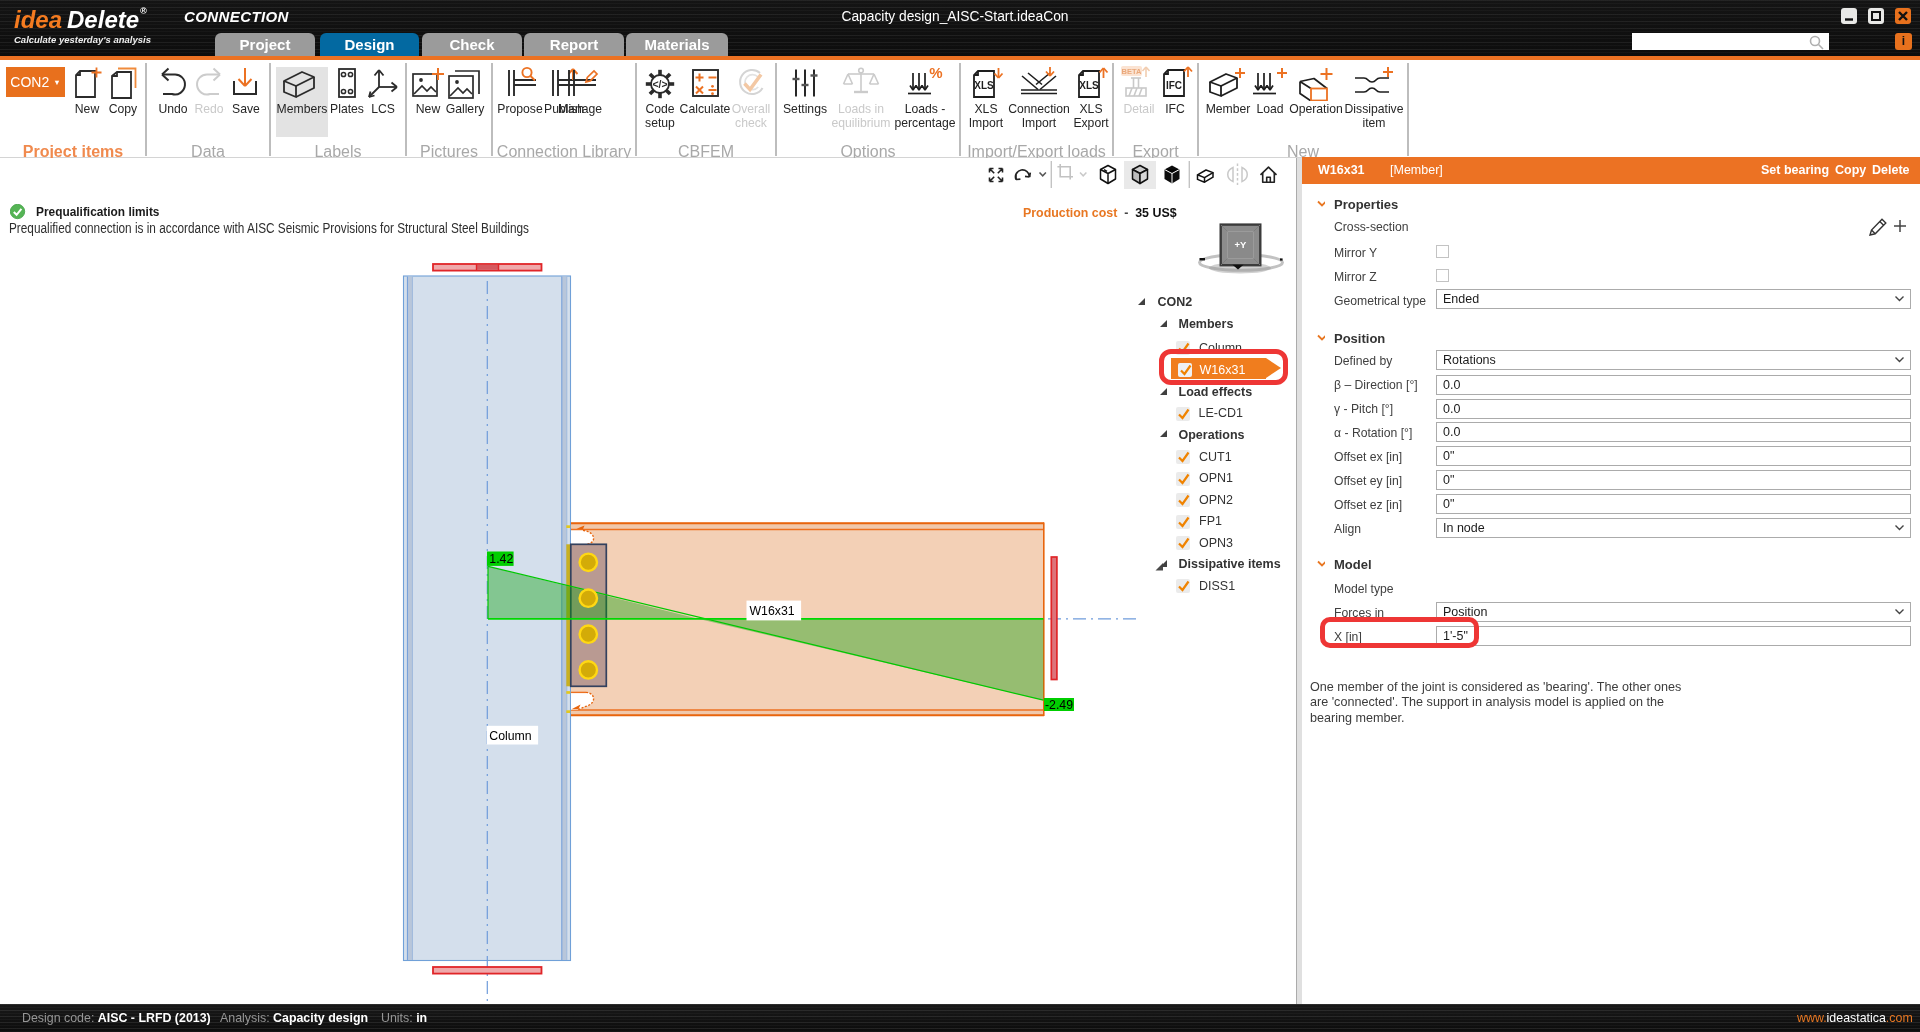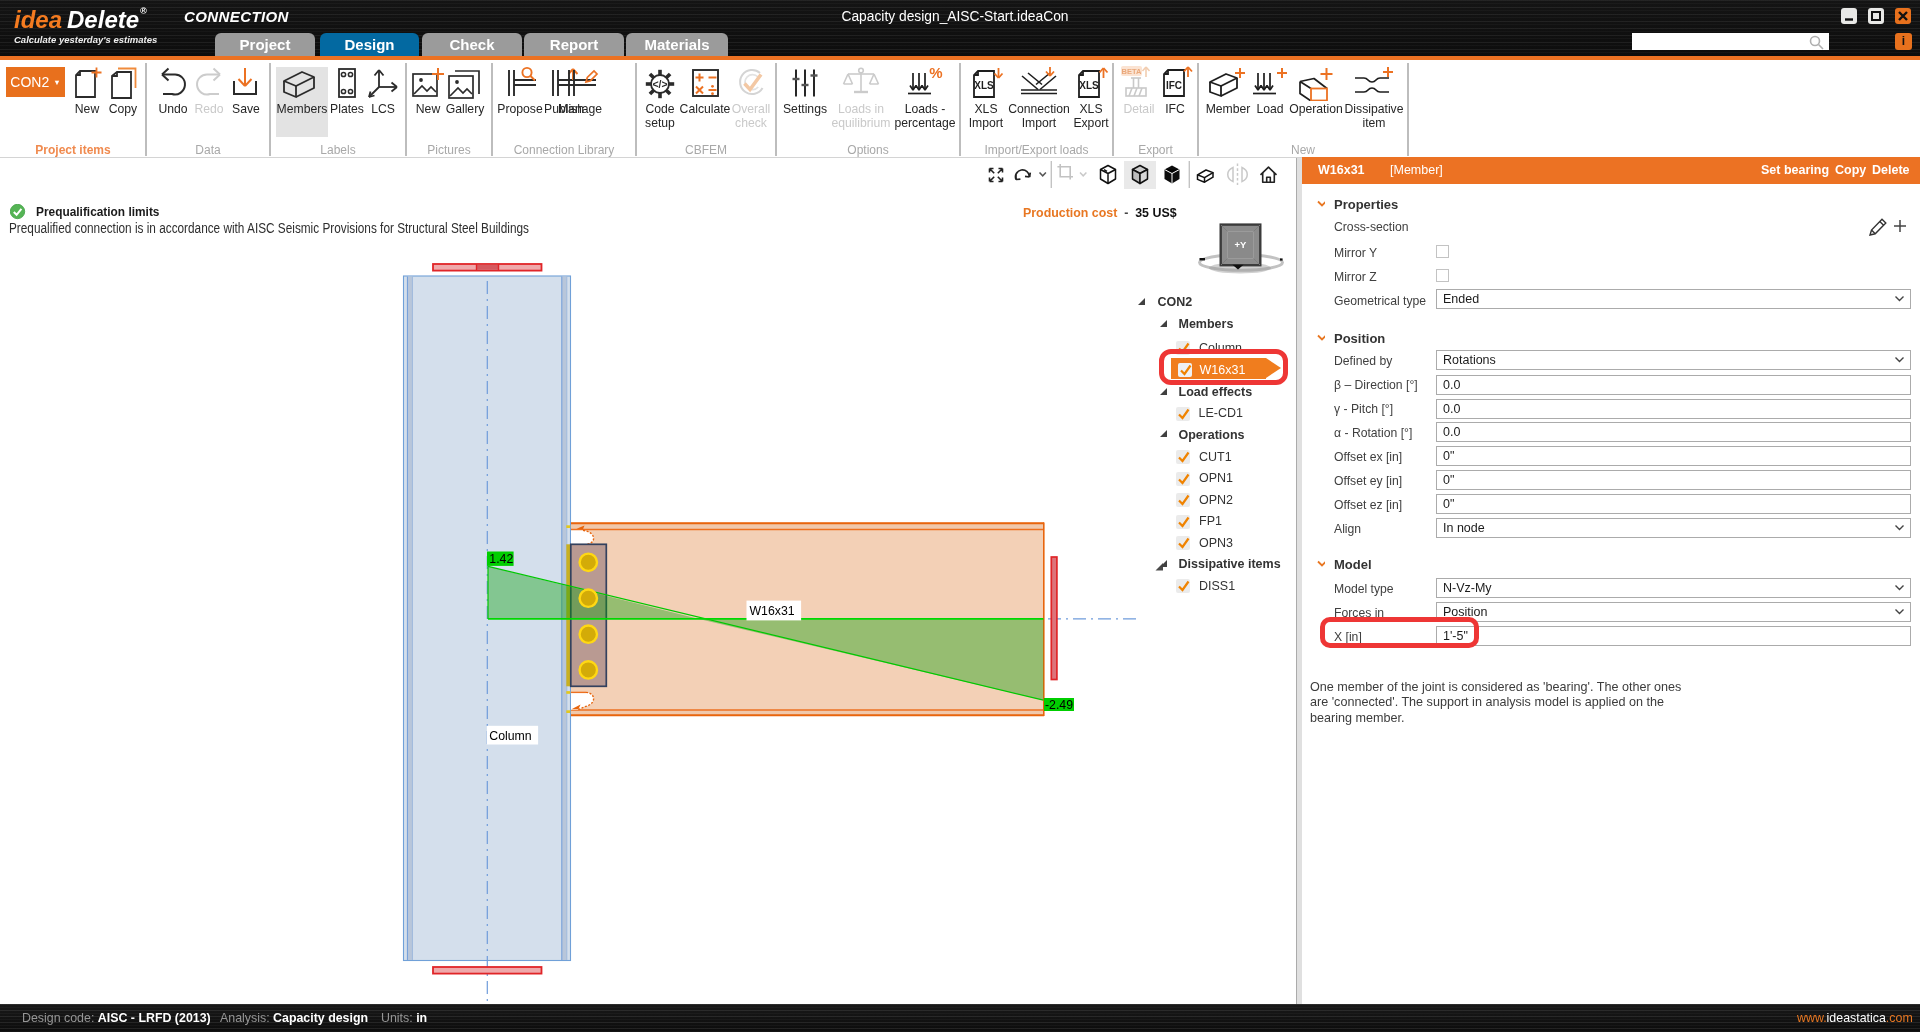--- a/index.html
+++ b/index.html
@@ -21,21 +21,21 @@
 #logo .reg{color:#fff;font-size:9px;vertical-align:14px;margin-left:1px;}
 #conn{position:absolute;left:184px;top:8px;color:#fff;font-size:15px;font-weight:bold;font-style:italic;letter-spacing:0.4px;}
 #tagline{position:absolute;left:14px;top:34px;color:#efefef;font-size:9.5px;font-style:italic;font-weight:bold;}
 .winbtn{position:absolute;top:8px;width:16px;height:16px;border-radius:3px;background:#e9e9e7;}
 #searchbox{position:absolute;left:1632px;top:33px;width:197px;height:17px;background:#fff;border:0;}
 #infobtn{position:absolute;left:1895px;top:33px;width:17px;height:17px;border-radius:3px;background:#e8711d;color:#111;
  font-weight:bold;font-size:12px;text-align:center;line-height:17px;}
 
 #ribbon{position:absolute;left:0;top:60px;width:1920px;height:97px;background:#fff;border-bottom:1px solid #d4d4d4;}
 .gsep{position:absolute;top:3px;height:93px;width:2px;background:#bdbdbd;}
-.glabel{position:absolute;top:83px;font-size:12px;color:#a8a8a8;text-align:center;white-space:nowrap;}
+.glabel{position:absolute;top:83px;font-size:16px;color:#a8a8a8;text-align:center;white-space:nowrap;}
 .rbtn{position:absolute;top:5px;text-align:center;font-size:12.2px;color:#262626;line-height:13.8px;white-space:nowrap;}
 .rbtn svg{display:block;margin:0 auto 2px auto;}
 .rbtn.dis{color:#c9c9c9;}
 #con2{position:absolute;left:6px;top:7px;width:59px;height:30px;background:#e8701d;color:#fff;font-size:14px;
  line-height:30px;text-align:center;}
 #con2 .car{font-size:7.5px;vertical-align:2.5px;margin-left:4px;}
 .selbg{background:#e3e3e3;}
 
 #canvas{position:absolute;left:0;top:158px;width:1302px;height:846px;background:#fff;}
 
@@ -64,21 +64,21 @@
 #statusbar b{font-weight:bold;}
 .redbox{position:absolute;border:5px solid #ee3635;border-radius:10px;}
 </style>
 </head>
 <body>
 
 <div id="titlebar"></div>
 <div id="orangestrip"></div>
 <div id="logo">idea<span class="st">Delete</span><span class="reg">®</span></div>
 <div id="conn">CONNECTION</div>
-<div id="tagline">Calculate yesterday's estimates</div>
+<div id="tagline">Calculate yesterday's analysis</div>
 <div id="apptitle">Capacity design_AISC-Start.ideaCon</div>
 <div class="tab" style="left:215px;width:100px;">Project</div>
 <div class="tab active" style="left:320px;width:99px;">Design</div>
 <div class="tab" style="left:422px;width:100px;">Check</div>
 <div class="tab" style="left:524px;width:100px;">Report</div>
 <div class="tab" style="left:626px;width:102px;">Materials</div>
 <div class="winbtn" style="left:1841px;"><svg width="16" height="16">
       <path d="M4 11.5 H12" stroke="#111" stroke-width="2.4"></path>
     </svg></div>
 <div class="winbtn" style="left:1868px;"><svg width="16" height="16">
@@ -683,23 +683,20 @@
 <div class="pinput" style="top:337px;width:467px;">0"</div>
 <div class="plabel" style="top:365px;">Align</div>
 <div class="pinput" style="top:361px;width:467px;">In node<svg class="ddar">
         <path d="M0.5 0.5 L4.5 4.5 L8.5 0.5" stroke="#444" stroke-width="1.4" fill="none"></path>
       </svg></div>
 <svg class="chev" style="left:15px;top:403px;" width="10" height="8">
       <path d="M1 1.5 L5 5.5 L9 1.5" stroke="#e87722" stroke-width="1.8" fill="none"></path>
     </svg>
 <div class="sect" style="left:32px;top:400px;">Model</div>
 <div class="plabel" style="top:425px;">Model type</div>
-<div class="pinput" style="top:421px;width:467px;">N-Vz-My<svg class="ddar">
-        <path d="M0.5 0.5 L4.5 4.5 L8.5 0.5" stroke="#444" stroke-width="1.4" fill="none"></path>
-      </svg></div>
 <div class="plabel" style="top:449px;">Forces in</div>
 <div class="pinput" style="top:445px;width:467px;">Position<svg class="ddar">
         <path d="M0.5 0.5 L4.5 4.5 L8.5 0.5" stroke="#444" stroke-width="1.4" fill="none"></path>
       </svg></div>
 <div class="plabel" style="top:473px;">X [in]</div>
 <div class="pinput" style="top:469px;width:467px;">1'-5"</div>
 <div id="rpnote">One member of the joint is considered as 'bearing'. The other ones are 'connected'. The support in analysis model is applied on the bearing member.</div>
 <div class="redbox" style="left:18px;top:460px;width:149px;height:21px;"></div>
 </div>
 

